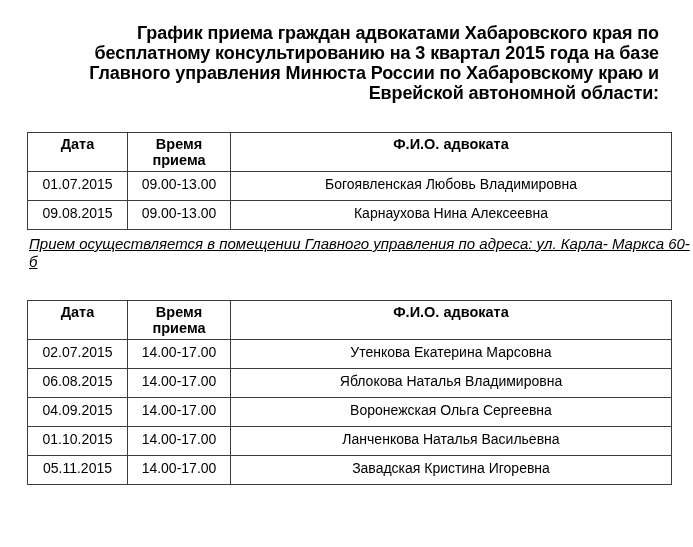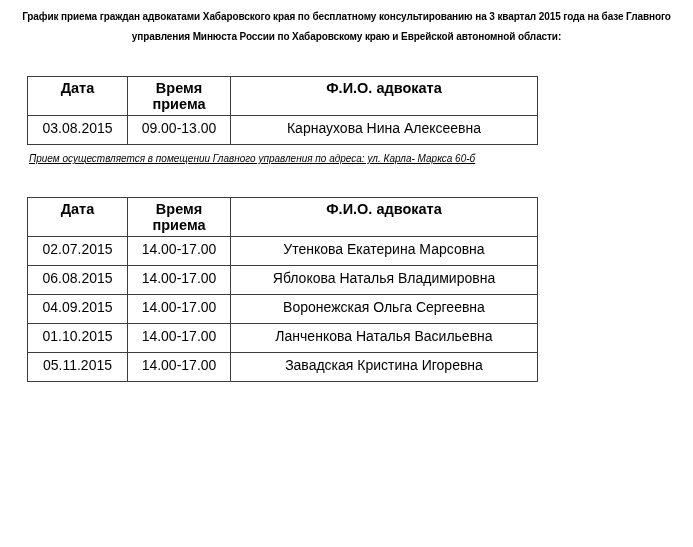--- a/index.html
+++ b/index.html
@@ -8,33 +8,33 @@
     height: 547px;
     background: #ffffff;
     color: #000000;
     font-family: "Liberation Sans", sans-serif;
     overflow: hidden;
   }
   .page { padding-top: 7px; }
 
   .title {
     font-weight: bold;
-    font-size: 10px;
+    font-size: 18px;
     line-height: 20px;
-    text-align: center;
-    margin: 0;
+    text-align: right;
+    margin: 16px;
     padding: 0 18px;
     letter-spacing: -0.1px;
   }
   .section2 .title { margin-top: 14px; }
 
   table.sched {
     border-collapse: collapse;
     table-layout: fixed;
-    width: 511px;
+    width: 645px;
     margin: 29px 0 0 27px;
   }
   col.c1 { width: 100px; }
   col.c2 { width: 103px; }
   th, td {
     border: 1px solid #3d3d3d;
     text-align: center;
     vertical-align: top;
     overflow: hidden;
   }
@@ -48,21 +48,21 @@
   }
   td {
     font-size: 14px;
     line-height: 14px;
     padding: 5px 4px 9px;
   }
 
   .note {
     font-style: italic;
     text-decoration: underline;
-    font-size: 10px;
+    font-size: 15px;
     line-height: 18px;
     margin: 5px 0 0 29px;
   }
 </style>
 </head>
 <body>
 
 <div class="page">
 
   <section class="section1">
@@ -77,21 +77,26 @@
       <thead>
         <tr>
           <th>Дата</th>
           <th>Время
 приема</th>
           <th>Ф.И.О. адвоката</th>
         </tr>
       </thead>
       <tbody>
           <tr>
-            <td>03.08.2015</td>
+            <td>01.07.2015</td>
+            <td>09.00-13.00</td>
+            <td>Богоявленская Любовь Владимировна</td>
+          </tr>
+          <tr>
+            <td>09.08.2015</td>
             <td>09.00-13.00</td>
             <td>Карнаухова Нина Алексеевна</td>
           </tr>
         </tbody>
     </table>
 
     <p class="note">Прием осуществляется в помещении Главного управления по адреса: ул. Карла- Маркса 60-б</p>
   </section>
 
   <section class="section2">

